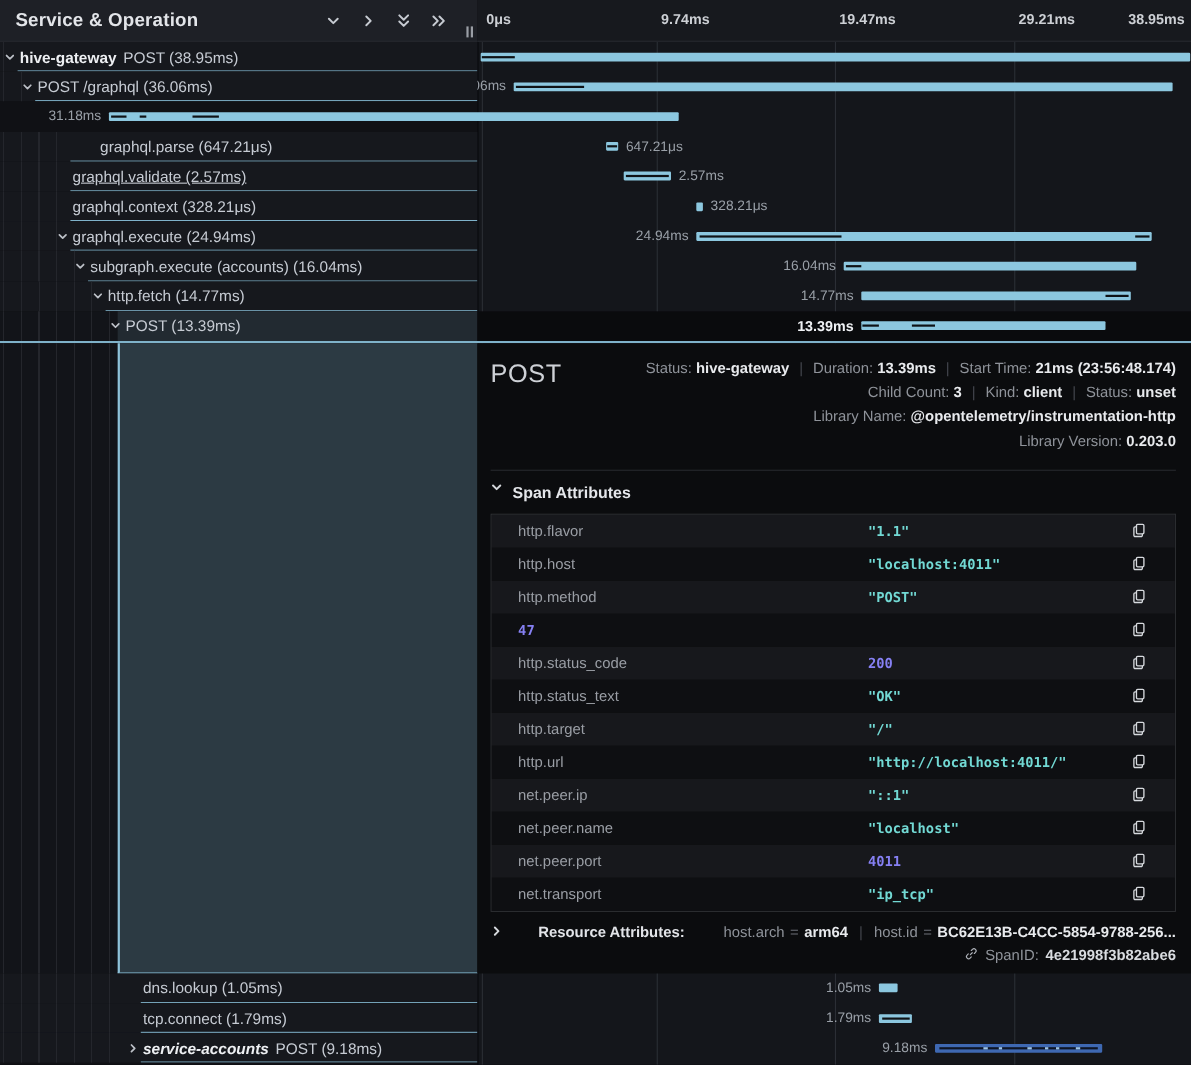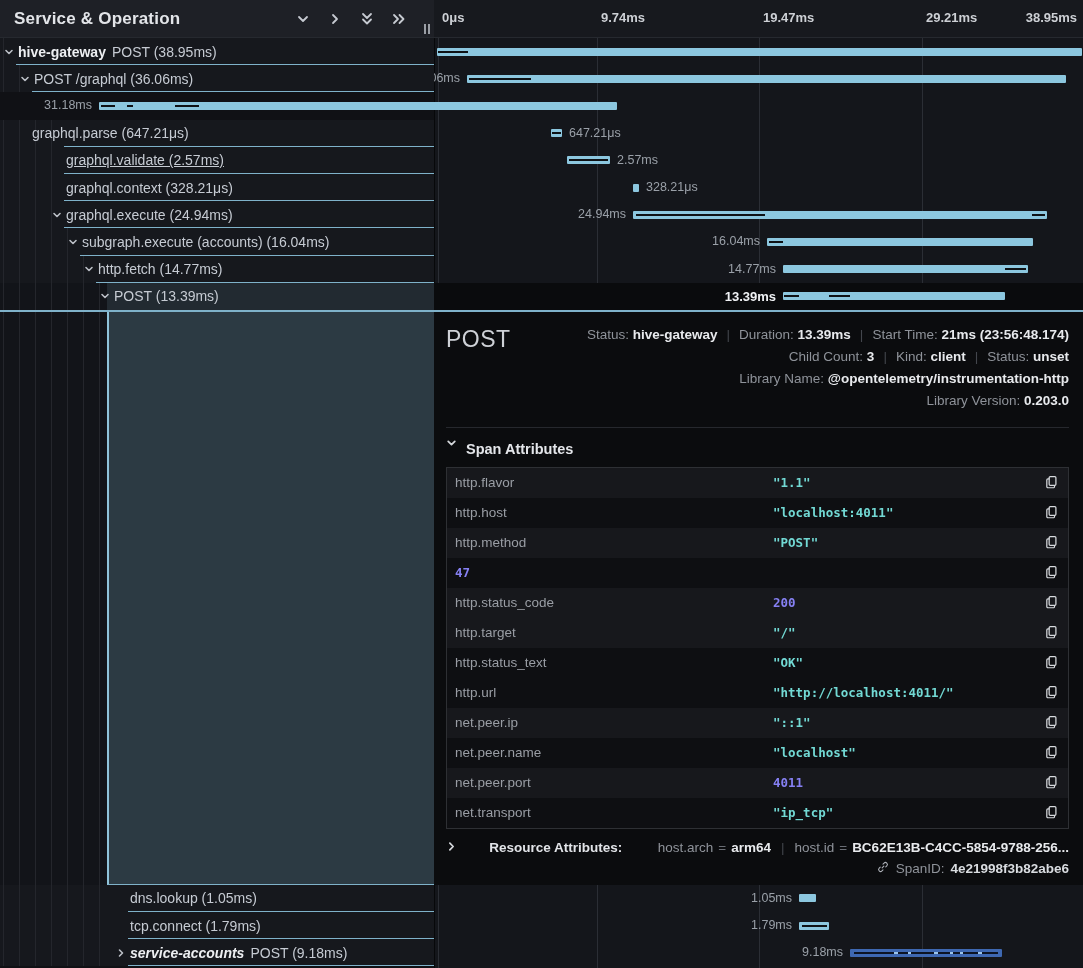--- a/index.html
+++ b/index.html
@@ -57,21 +57,21 @@
   .d-overview{flex:1;text-align:right;padding-top:2px;}
   .ov-line{font-size:13.5px;line-height:22px;color:#8f939a;white-space:nowrap;}
   .ov-lbl{color:#8f939a;}
   .ov-val{color:#e8eaed;font-weight:700;}
   .ov-sep{color:#43464d;padding:0 9px;}
   .d-divider{height:1px;background:#26282d;margin-top:15px;}
   .attr-head{display:flex;align-items:center;margin-top:10px;height:22px;cursor:pointer;}
   .attr-head svg,.res-line svg.rchev{fill:none;stroke:#d4d7db;stroke-width:1.6;stroke-linecap:round;stroke-linejoin:round;}
   .ah-title{font-size:14.5px;font-weight:700;color:#e4e6ea;margin-left:9px;}
   .attr-table{border:1px solid #2e3034;margin-top:7px;}
-  .attr-row{display:flex;align-items:center;height:30px;padding:0 8px;box-sizing:border-box;}
+  .attr-row{display:flex;align-items:center;height:30px;padding:0 24px;box-sizing:border-box;}
   .attr-row.odd{background:#17181c;}
   .attr-row.even{background:#0e0f12;}
   .attr-key{flex:0 0 318px;font-size:13.5px;color:#9a9ea5;white-space:nowrap;overflow:hidden;}
   .attr-val{flex:1;font-family:"DejaVu Sans Mono",monospace;font-size:12.5px;font-weight:700;white-space:nowrap;}
   .attr-val.str{color:#72d9d4;}
   .attr-val.num{color:#8680f3;}
   .copy-btn{background:none;border:none;padding:0;width:18px;height:18px;cursor:pointer;
             display:inline-flex;align-items:center;justify-content:center;}
   .copy-btn svg{fill:none;stroke:#d7dade;stroke-width:1.3;stroke-linecap:round;stroke-linejoin:round;}
   .res-line{display:flex;align-items:center;margin-top:11px;font-size:13.5px;color:#8f939a;white-space:nowrap;cursor:pointer;justify-content:space-between;}
@@ -176,21 +176,21 @@
               <div class="mark" style="left: 2px; width: 14px;"></div>
               <div class="mark" style="left: 28px; width: 6px;"></div>
               <div class="mark" style="left: 76px; width: 24px;"></div>
             </div>
             <span class="bar-label" style="right: 557px;">31.18ms</span>
           </div>
         </div>
         <div class="row">
           <div class="row-left" style="background: repeating-linear-gradient(90deg, transparent 0px, transparent 3px, rgb(36, 38, 44) 3px, rgb(36, 38, 44) 4px, transparent 4px, transparent 16px) 0px 0px / 54px 100% no-repeat, rgb(22, 24, 29);">
             <div class="row-ul" style="left: 64px;"></div>
-            <span class="lab" style="margin-left: 32px;"><span class="op">graphql.parse (647.21μs)</span></span>
+            <span class="lab" style="margin-left: 91px;"><span class="op">graphql.parse (647.21μs)</span></span>
           </div>
           <div class="row-right">
             <div class="bar" style="left: 117px; width: 11px;">
               <div class="mark" style="left: 1px; width: 9px;"></div>
             </div>
             <span class="bar-label" style="left: 135px;">647.21μs</span>
           </div>
         </div>
         <div class="row">
           <div class="row-left" style="background: repeating-linear-gradient(90deg, transparent 0px, transparent 3px, rgb(36, 38, 44) 3px, rgb(36, 38, 44) 4px, transparent 4px, transparent 16px) 0px 0px / 54px 100% no-repeat, rgb(22, 24, 29);">
@@ -342,33 +342,33 @@
             <div class="attr-row odd">
               <span class="attr-key">http.status_code</span>
               <span class="attr-val num">200</span>
               <button class="copy-btn">
                 <svg width="15" height="15" viewBox="0 0 16 16">
                   <rect x="5.5" y="1.8" width="7.2" height="9.2" rx="1.2"></rect>
                   <path d="M5.5 4.2 H4.2 a1.2 1.2 0 0 0 -1.2 1.2 v7 a1.2 1.2 0 0 0 1.2 1.2 h5.8 a1.2 1.2 0 0 0 1.2 -1.2 v-1.2"></path>
                 </svg>
               </button>
             </div>
+            <div class="attr-row even">
+              <span class="attr-key">http.status_text</span>
+              <span class="attr-val str">"OK"</span>
+              <button class="copy-btn">
+                <svg width="15" height="15" viewBox="0 0 16 16">
+                  <rect x="5.5" y="1.8" width="7.2" height="9.2" rx="1.2"></rect>
+                  <path d="M5.5 4.2 H4.2 a1.2 1.2 0 0 0 -1.2 1.2 v7 a1.2 1.2 0 0 0 1.2 1.2 h5.8 a1.2 1.2 0 0 0 1.2 -1.2 v-1.2"></path>
+                </svg>
+              </button>
+            </div>
             <div class="attr-row odd">
               <span class="attr-key">http.target</span>
               <span class="attr-val str">"/"</span>
-              <button class="copy-btn">
-                <svg width="15" height="15" viewBox="0 0 16 16">
-                  <rect x="5.5" y="1.8" width="7.2" height="9.2" rx="1.2"></rect>
-                  <path d="M5.5 4.2 H4.2 a1.2 1.2 0 0 0 -1.2 1.2 v7 a1.2 1.2 0 0 0 1.2 1.2 h5.8 a1.2 1.2 0 0 0 1.2 -1.2 v-1.2"></path>
-                </svg>
-              </button>
-            </div>
-            <div class="attr-row even">
-              <span class="attr-key">http.status_text</span>
-              <span class="attr-val str">"OK"</span>
               <button class="copy-btn">
                 <svg width="15" height="15" viewBox="0 0 16 16">
                   <rect x="5.5" y="1.8" width="7.2" height="9.2" rx="1.2"></rect>
                   <path d="M5.5 4.2 H4.2 a1.2 1.2 0 0 0 -1.2 1.2 v7 a1.2 1.2 0 0 0 1.2 1.2 h5.8 a1.2 1.2 0 0 0 1.2 -1.2 v-1.2"></path>
                 </svg>
               </button>
             </div>
             <div class="attr-row even">
               <span class="attr-key">http.url</span>
               <span class="attr-val str">"http://localhost:4011/"</span>

